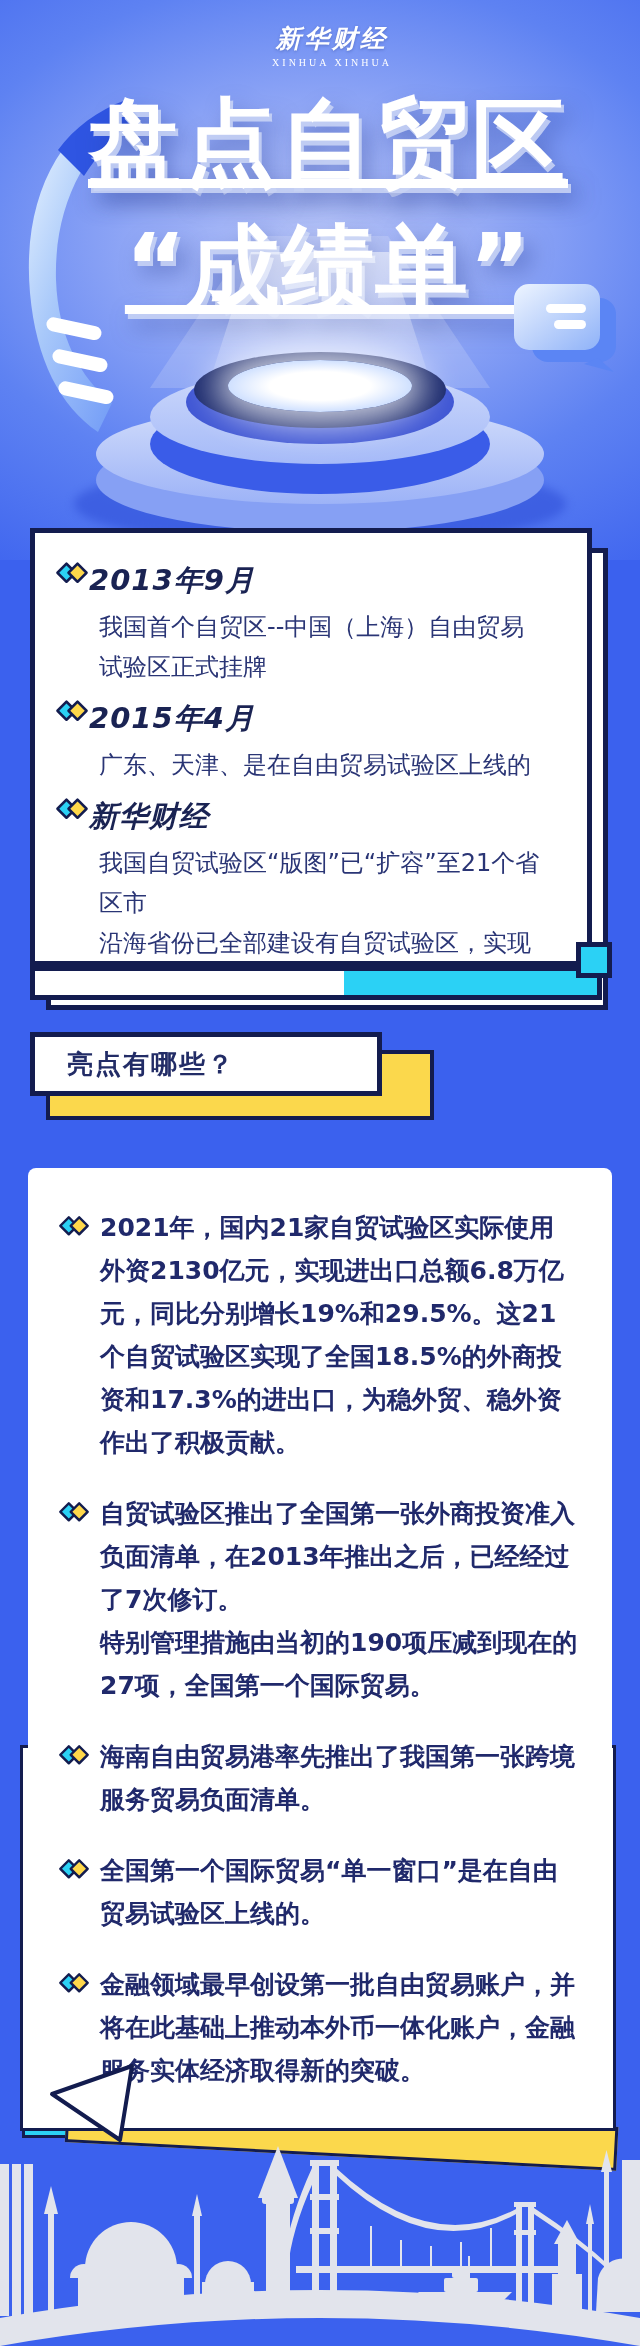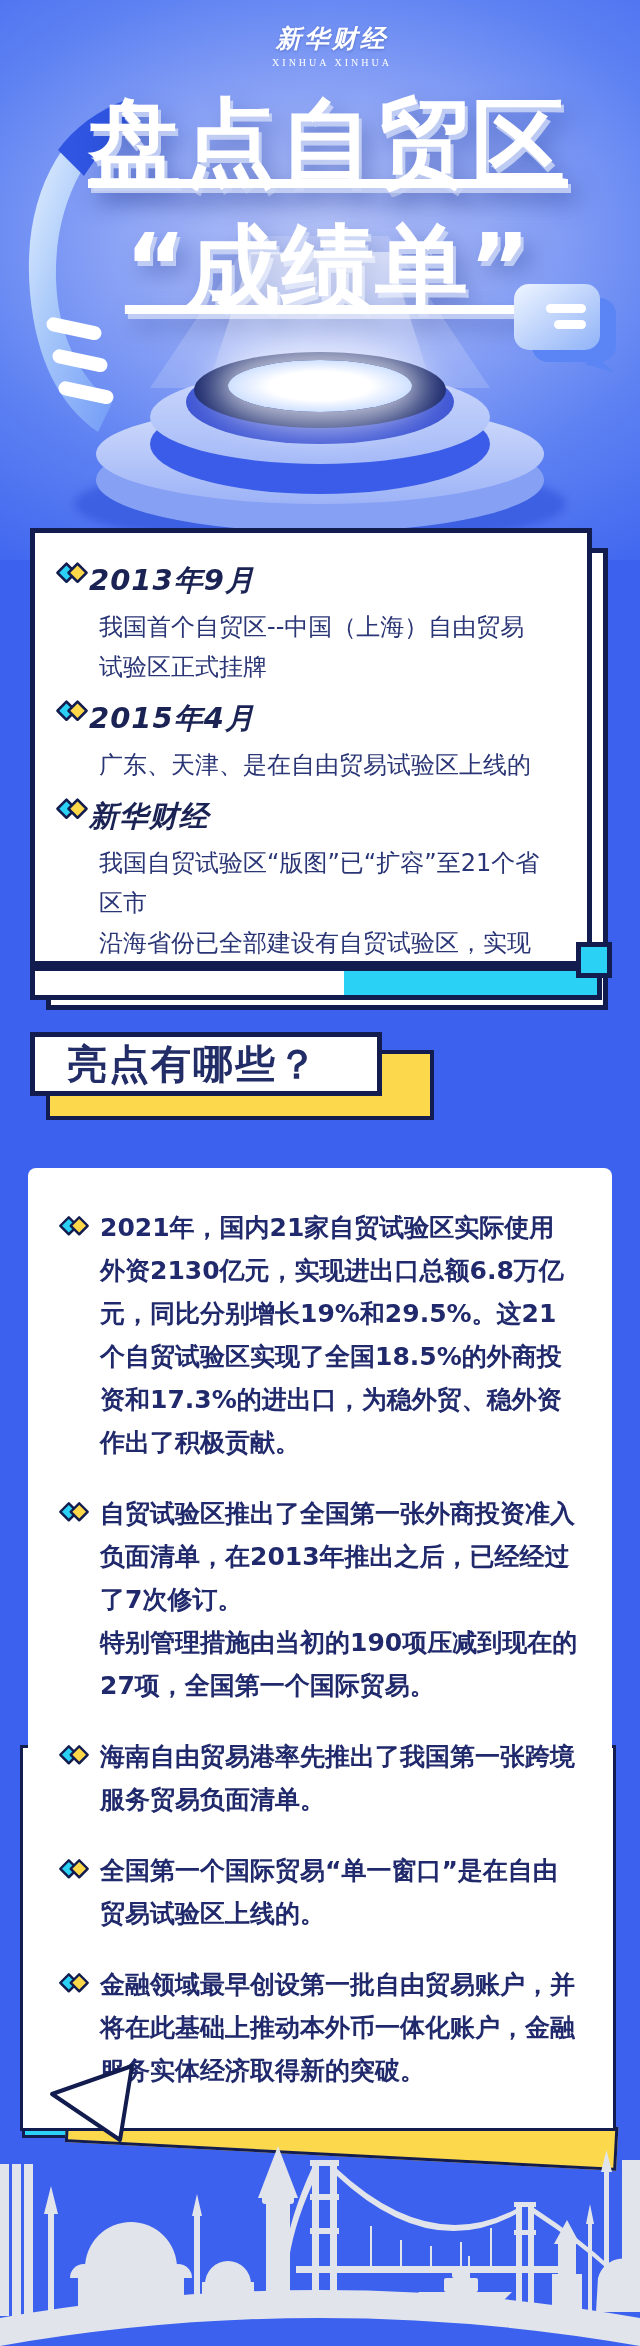--- a/index.html
+++ b/index.html
@@ -49,21 +49,21 @@
   .t-head-label{font-size:29px;font-weight:800;color:var(--head-navy);letter-spacing:1px;}
   .t-body{padding-left:44px;font-size:24px;color:var(--text-navy);line-height:40px;font-weight:500;width:490px;}
   .card1-bar{left:30px;top:966px;width:572px;height:34px;border:5px solid var(--navy);
     background:linear-gradient(90deg,#ffffff 0 55%,var(--cyan) 55% 100%);}
   .cyan-sq{left:576px;top:942px;width:36px;height:36px;background:var(--cyan);border:5px solid var(--navy);}
 
   
   .sec-behind{left:46px;top:1050px;width:388px;height:70px;background:var(--yellow);border:4px solid var(--navy);}
   .sec-box{left:30px;top:1032px;width:352px;height:64px;background:#fff;border:5px solid var(--navy);
     display:flex;align-items:center;padding-left:32px;}
-  .sec-label{font-size:40px;font-weight:900;color:#222c66;letter-spacing:2px;}
+  .sec-label{font-size:26px;font-weight:900;color:#222c66;letter-spacing:2px;}
 
   
   .sheet-behind{left:20px;top:1745px;width:596px;height:386px;background:#fff;border:3px solid var(--navy);}
   .cyan-block{left:22px;top:2040px;width:72px;height:98px;background:var(--cyan);border:3px solid var(--navy);}
   .yellow-band{left:66px;top:2098px;width:552px;height:44px;background:var(--yellow);border:3px solid var(--navy);
     transform:rotate(3deg);transform-origin:left center;}
   .card2{left:28px;top:1168px;width:584px;height:950px;background:#fff;border-radius:8px;
     padding:38px 28px 0 30px;}
   .h-item{display:flex;gap:8px;margin-bottom:28px;}
   .h-icon{flex:0 0 34px;padding-top:9px;}

